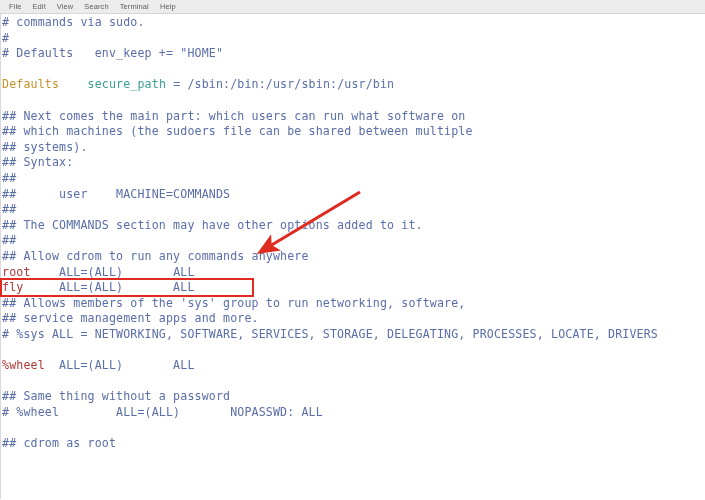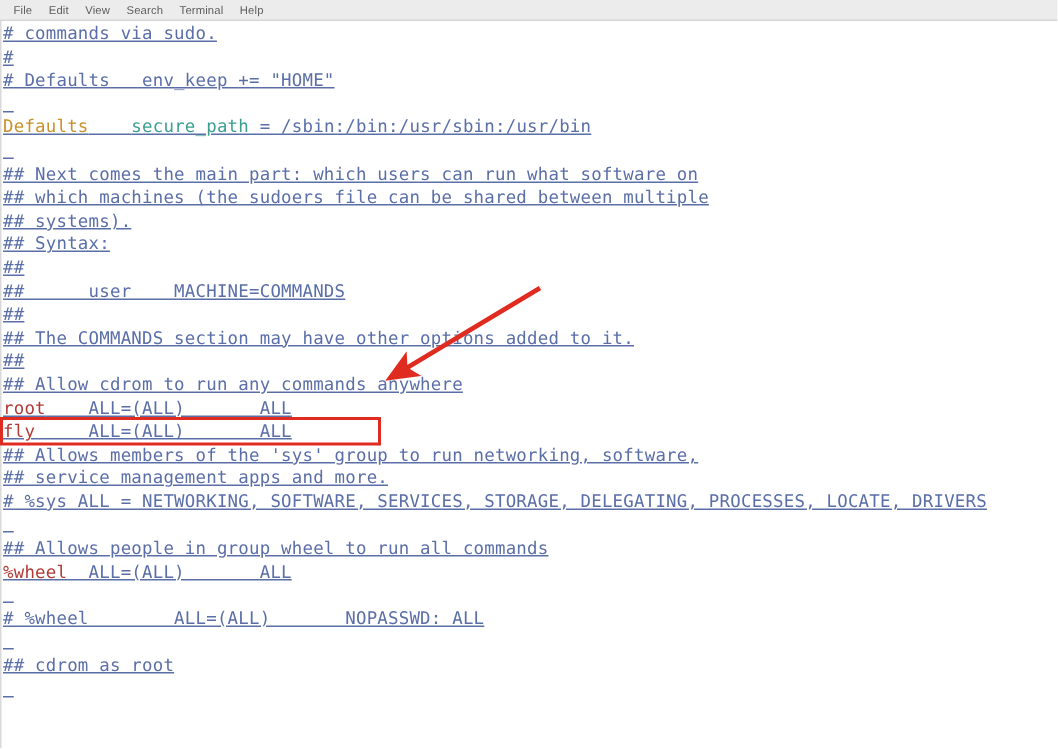--- a/index.html
+++ b/index.html
@@ -56,21 +56,20 @@
     top: 1px;
     width: 700px;
   }
   .line {
     height: 15.6px;
     line-height: 15.6px;
     font-size: 11.6px;
     white-space: pre;
     color: #5a6ea8;
     letter-spacing: 0.15px;
-    text-decoration: underline;
   }
 
   
   .c-comment  { color: #5a6ea8; }
   .c-default  { color: #5a6ea8; }
   .c-keyword  { color: #c8912b; }
   .c-alias    { color: #3a9e92; }
   .c-user     { color: #b03a35; }
 
   
@@ -122,23 +121,23 @@
       <div class="line"><span class="c-comment">##</span></div>
       <div class="line"><span class="c-comment">## The COMMANDS section may have other options added to it.</span></div>
       <div class="line"><span class="c-comment">##</span></div>
       <div class="line"><span class="c-comment">## Allow cdrom to run any commands anywhere</span></div>
       <div class="line"><span class="c-user">root</span><span class="c-default">    ALL=(ALL)       ALL</span></div>
       <div class="line"><span class="c-user">fly</span><span class="c-default">     ALL=(ALL)       ALL</span></div>
       <div class="line"><span class="c-comment">## Allows members of the 'sys' group to run networking, software,</span></div>
       <div class="line"><span class="c-comment">## service management apps and more.</span></div>
       <div class="line"><span class="c-comment"># %sys ALL = NETWORKING, SOFTWARE, SERVICES, STORAGE, DELEGATING, PROCESSES, LOCATE, DRIVERS</span></div>
       <div class="line">&nbsp;</div>
-      <div class="line"><span class="c-comment">## Allows people in group wheel to run all commands</span></div>
       <div class="line"><span class="c-user">%wheel</span><span class="c-default">  ALL=(ALL)       ALL</span></div>
       <div class="line">&nbsp;</div>
+      <div class="line"><span class="c-comment">## Same thing without a password</span></div>
       <div class="line"><span class="c-comment"># %wheel        ALL=(ALL)       NOPASSWD: ALL</span></div>
       <div class="line">&nbsp;</div>
       <div class="line"><span class="c-comment">## cdrom as root</span></div>
       <div class="line">&nbsp;</div>
     </div>
 
   <div id="annotations">
 
     <div id="highlight-box" style="top: 264.2px; border-color: rgb(224, 43, 32);"></div>
 

